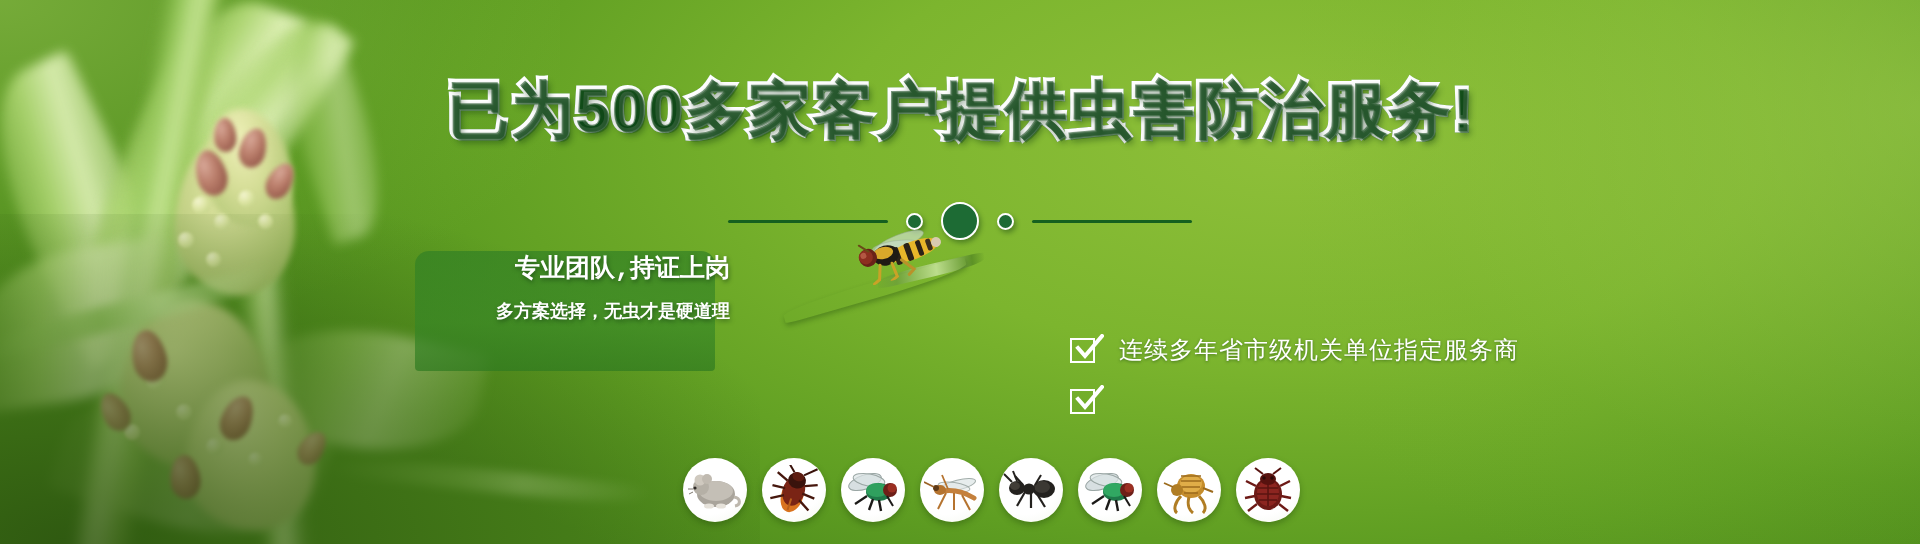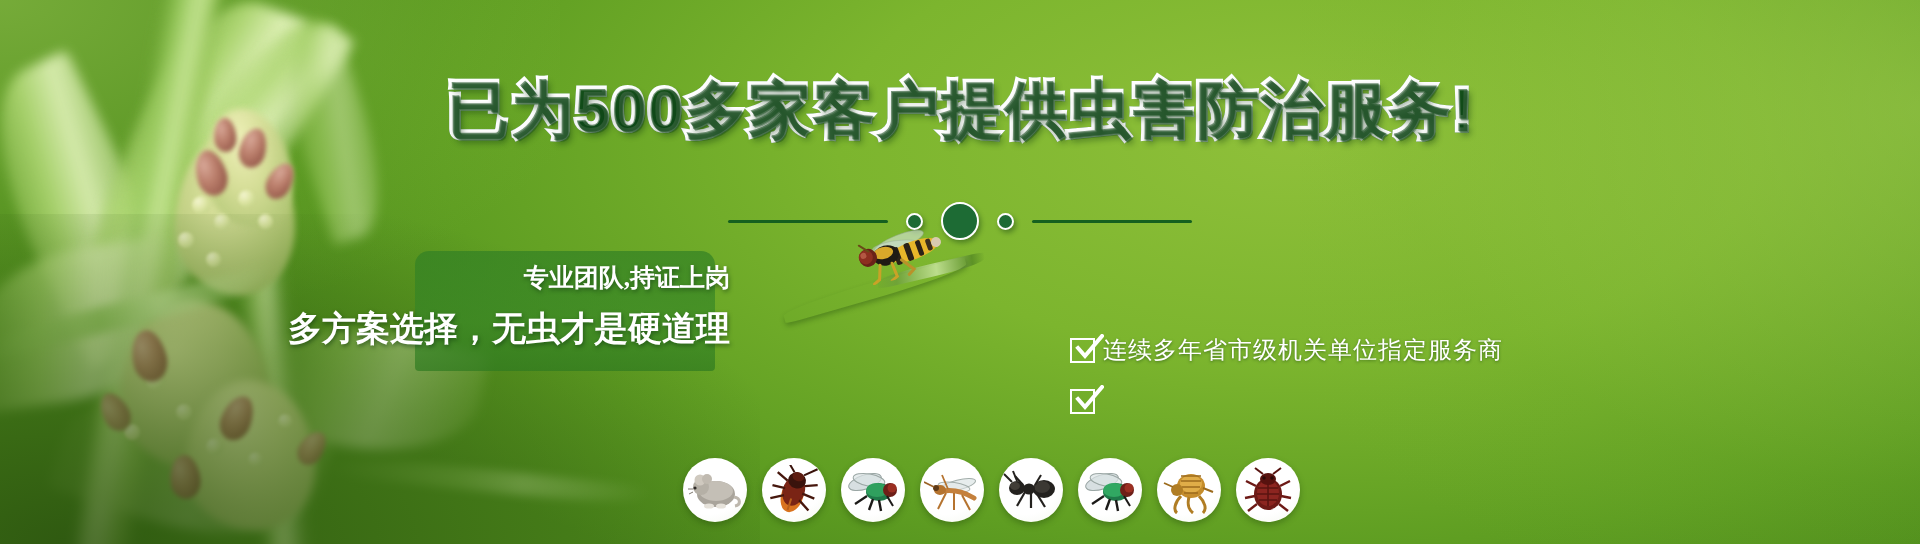--- a/index.html
+++ b/index.html
@@ -189,25 +189,24 @@
     flex-direction: column;
     align-items: flex-end;
     gap: 12px;
     padding-right: 20px;
   }
   .info-line {
     color: #ffffff;
     font-weight: 700;
     white-space: nowrap;
     text-shadow: 1px 2px 4px rgba(12,50,14,.55);
-    font-family: Liberation Serif, serif;
-    margin-top: 8px;
+    font-family: Liberation Mono, monospace;
   }
   .info-line.l1 { font-size: 25px; line-height: 30px; }
-  .info-line.l2 { font-size: 34px; line-height: 31px; }
+  .info-line.l2 { font-size: 18px; line-height: 31px; }
   .info-line.l3 { font-size: 26px; line-height: 31px; }
 
   
   #blade-wrap {
     position: absolute;
     left: 780px; top: 230px;
     width: 220px; height: 110px;
   }
   .blade {
     position: absolute;
@@ -234,21 +233,21 @@
   }
 
   
   #checklist {
     position: absolute;
     left: 1070px; top: 337px;
     display: flex;
     flex-direction: column;
     gap: 26px;
   }
-  .check-row { display: flex; align-items: center; gap: 8px; }
+  .check-row { display: flex; align-items: center; gap: 24px; }
   .check-box {
     position: relative;
     width: 25px; height: 25px;
     border: 2px solid #ffffff;
     flex: 0 0 auto;
   }
   .check-box svg { position: absolute; left: 2px; top: -6px; }
   .check-text {
     color: #ffffff;
     font-size: 24px;

